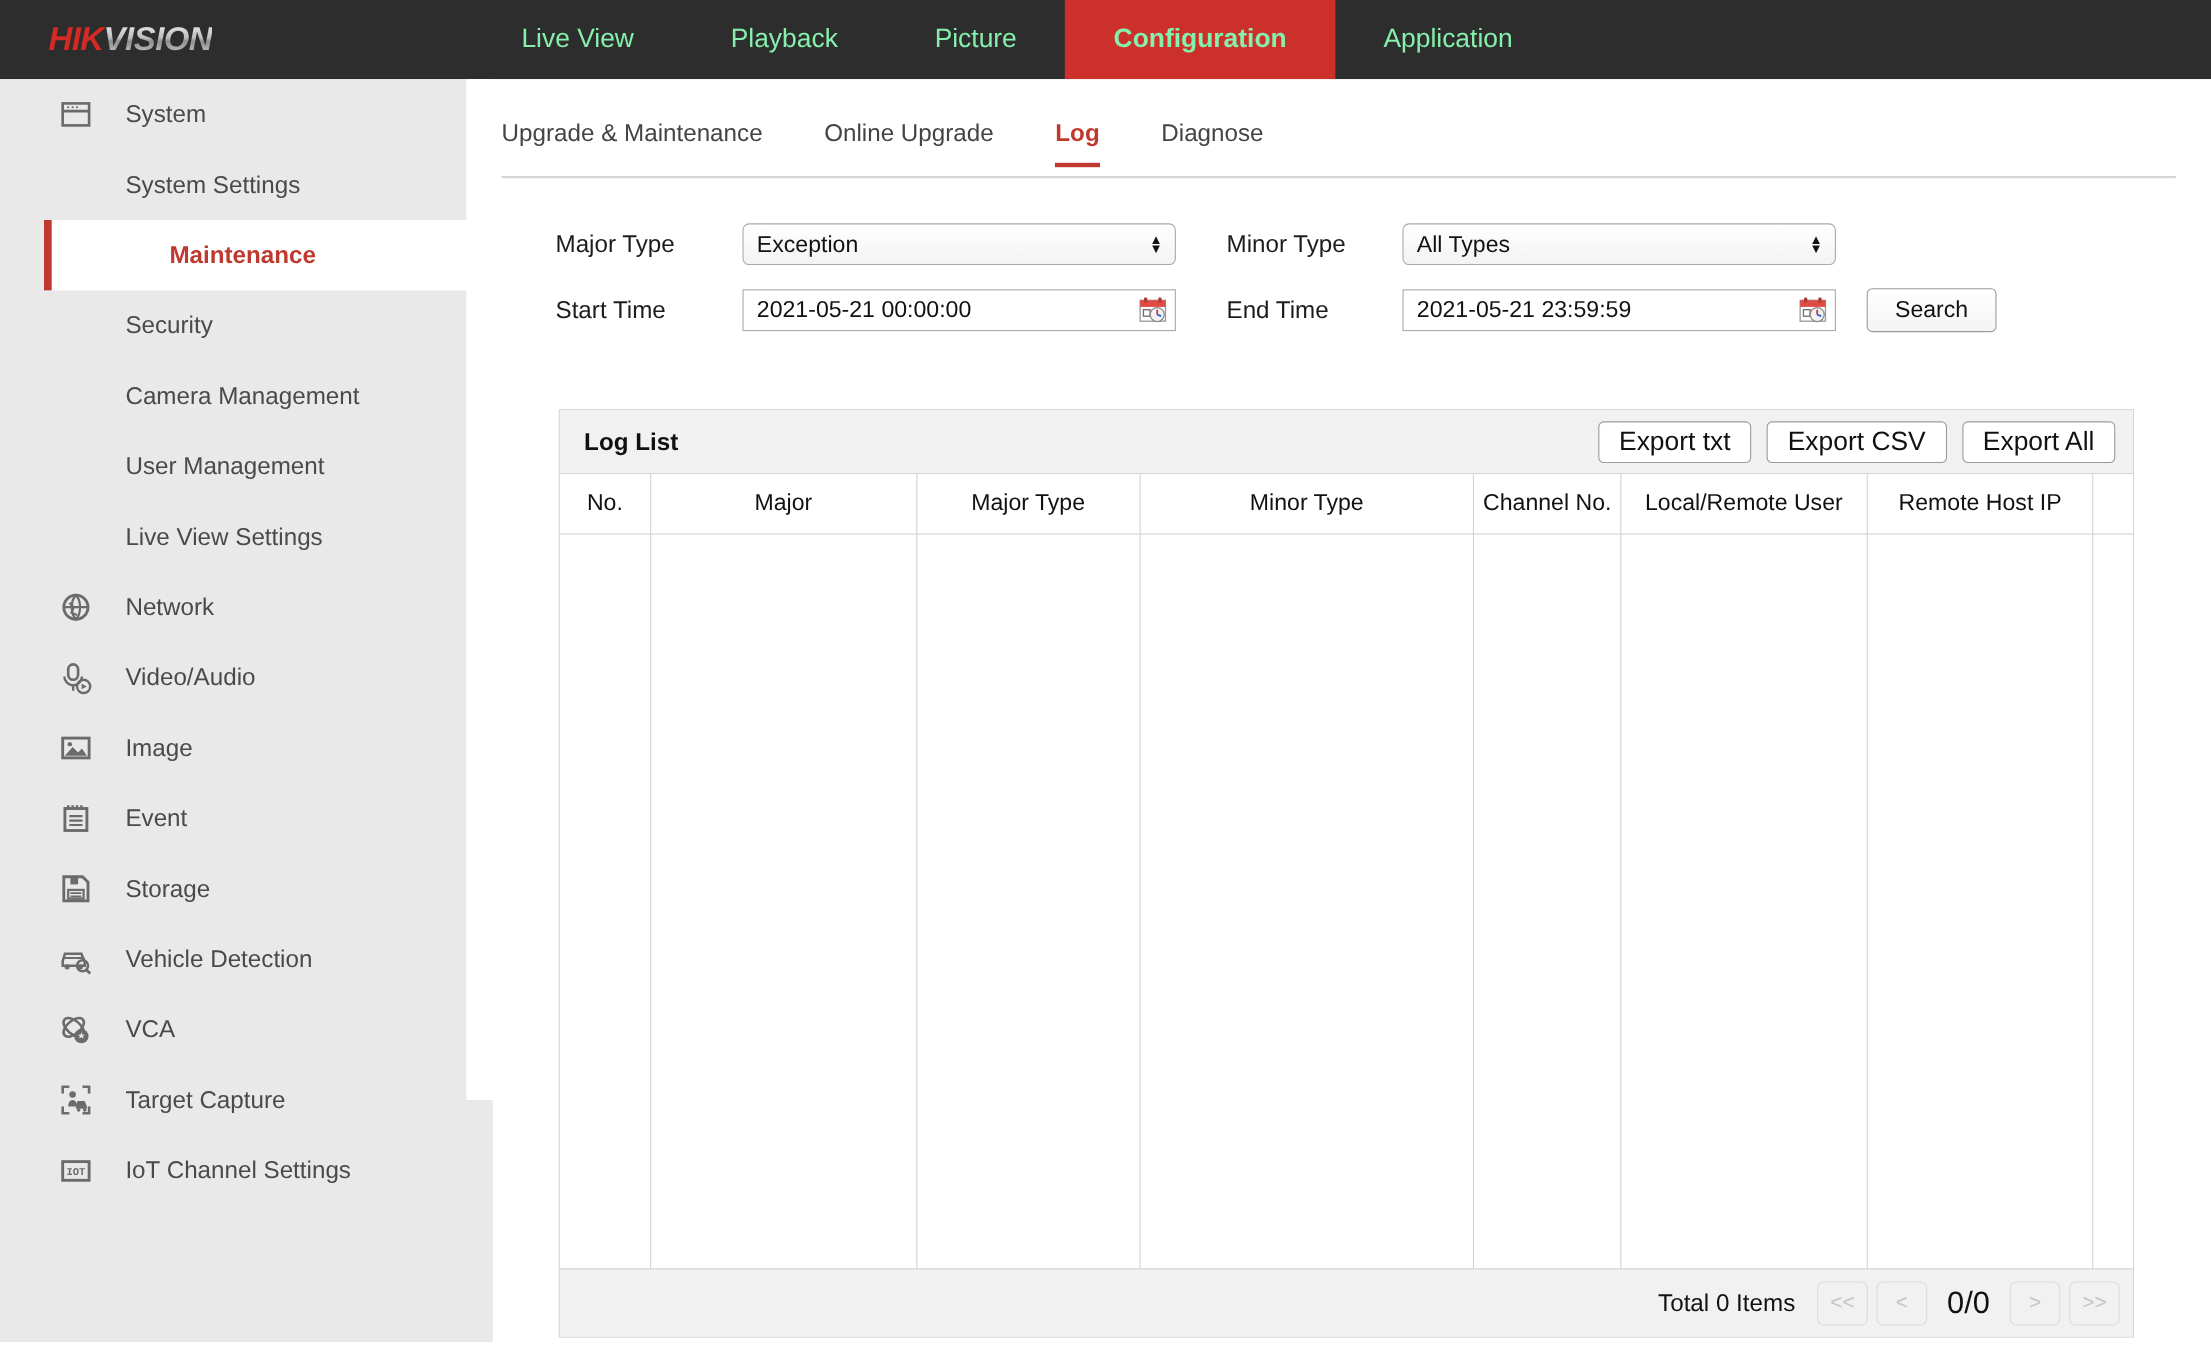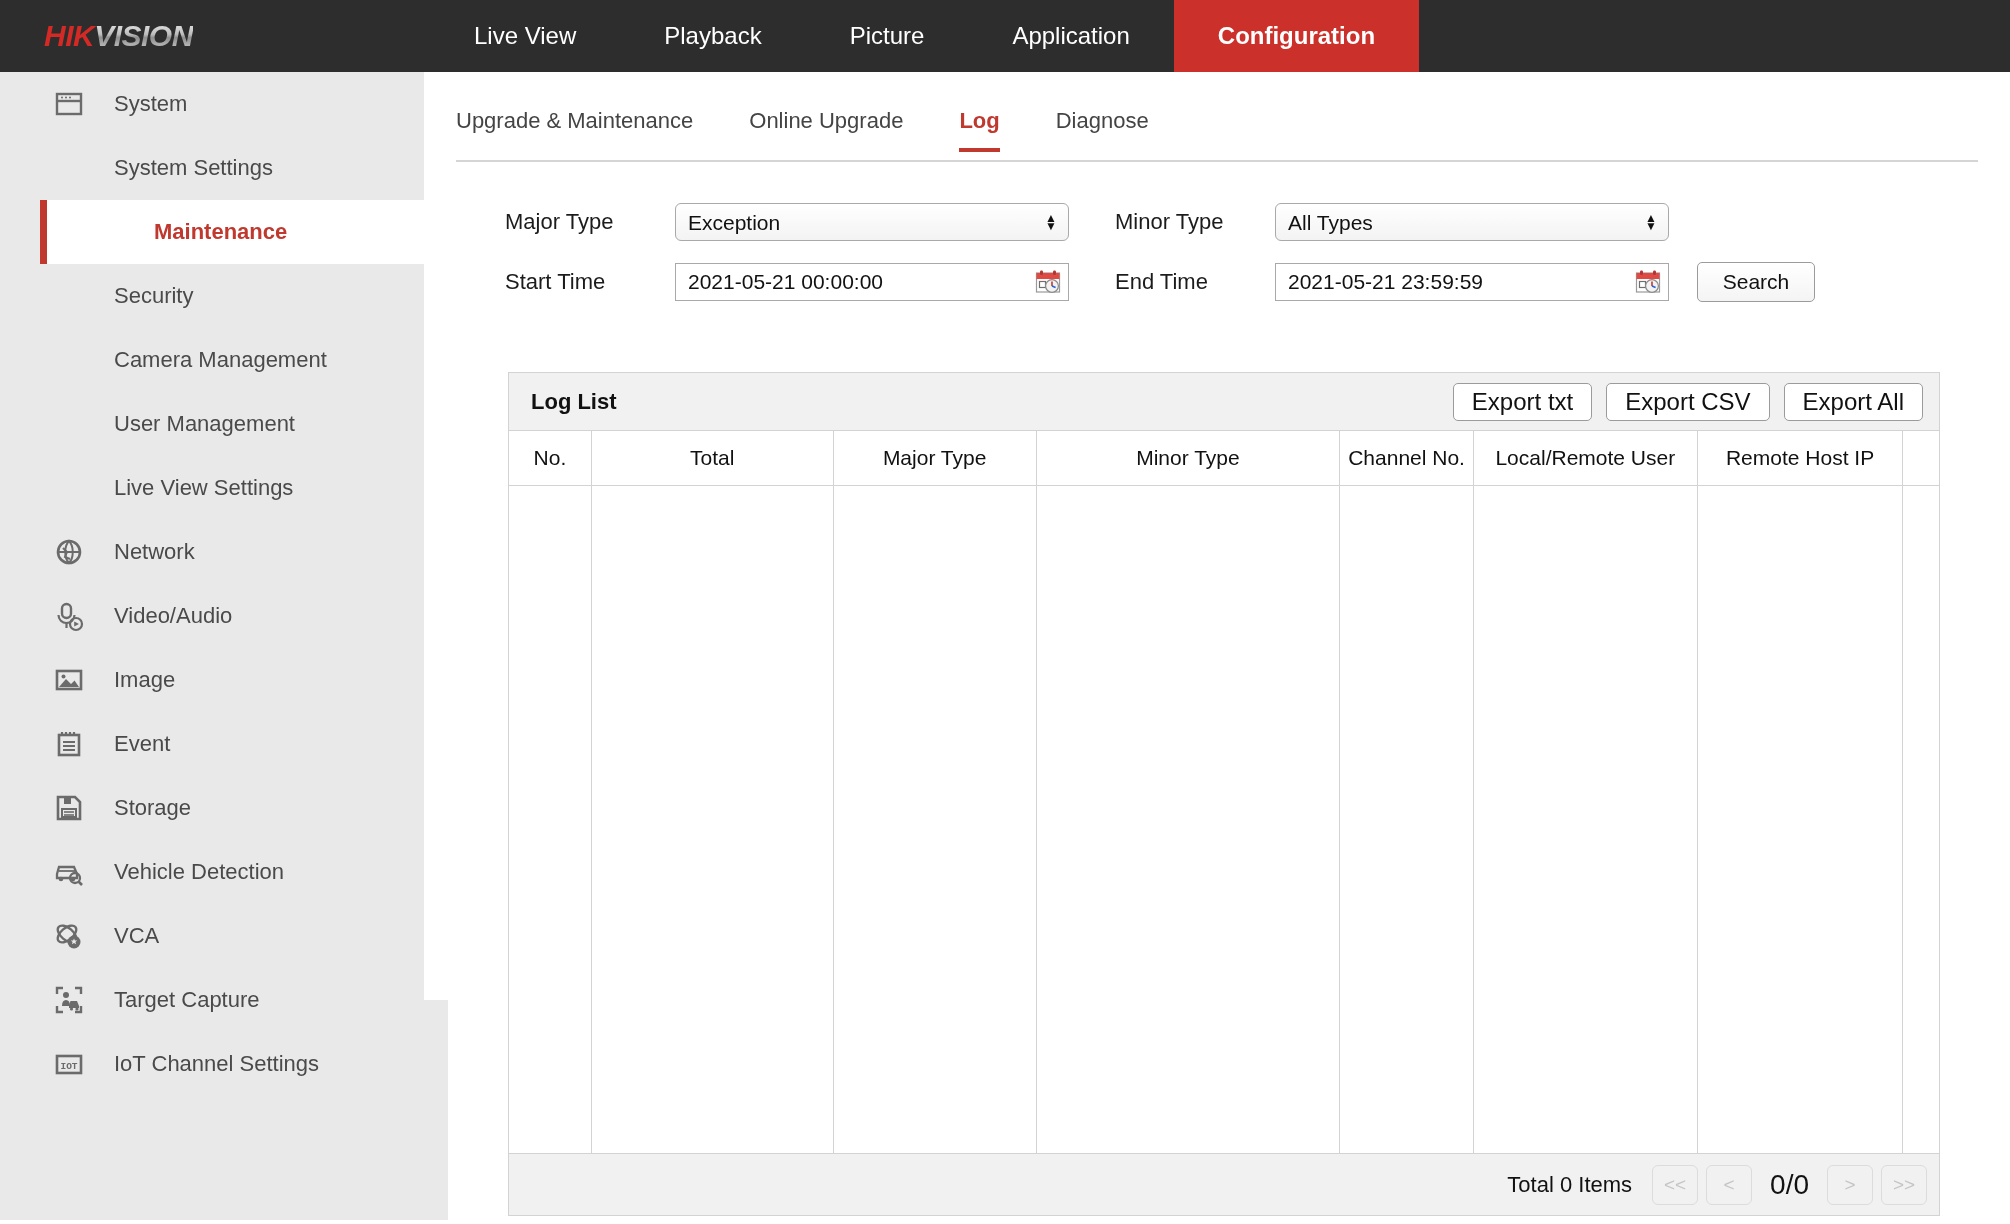--- a/index.html
+++ b/index.html
@@ -43,21 +43,21 @@
   .navtabs {
     display: flex;
     align-items: stretch;
     margin-left: 130px;
   }
   .navtab {
     display: flex;
     align-items: center;
     justify-content: center;
     padding: 0 44px;
-    color: #ffffff;
+    color: #86efac;
     font-size: 24px;
     cursor: pointer;
     white-space: nowrap;
   }
   .navtab.active {
     background: #cb302b;
     font-weight: bold;
   }
 
   
@@ -319,22 +319,22 @@
 
 <div class="topnav">
   <div class="logo">
     <span class="hik">HIK</span>
       <span class="vision">VISION</span>
   </div>
   <div class="navtabs">
     <div class="navtab">Live View</div>
     <div class="navtab">Playback</div>
     <div class="navtab">Picture</div>
+    <div class="navtab active">Configuration</div>
     <div class="navtab">Application</div>
-    <div class="navtab active">Configuration</div>
   </div>
 </div>
 
 <div class="sidebar">
 
   <div class="side-item">
     <span class="ico">
       <svg width="32" height="32" viewBox="0 0 32 32">
         <rect x="4" y="6" width="24" height="20" fill="none" stroke="#6b6b6b" stroke-width="2.4"></rect>
         <line x1="4" y1="13" x2="28" y2="13" stroke="#6b6b6b" stroke-width="2.4"></line>
@@ -579,21 +579,21 @@
         <col style="width:158px">
         <col style="width:236px">
         <col style="width:104px">
         <col style="width:174px">
         <col style="width:160px">
         <col style="width:28px">
       </colgroup>
       <thead>
         <tr>
           <th>No.</th>
-          <th>Total</th>
+          <th>Major</th>
           <th>Major Type</th>
           <th>Minor Type</th>
           <th>Channel No.</th>
           <th>Local/Remote User</th>
           <th>Remote Host IP</th>
           <th></th>
         </tr>
       </thead>
       <tbody>
         <tr>

